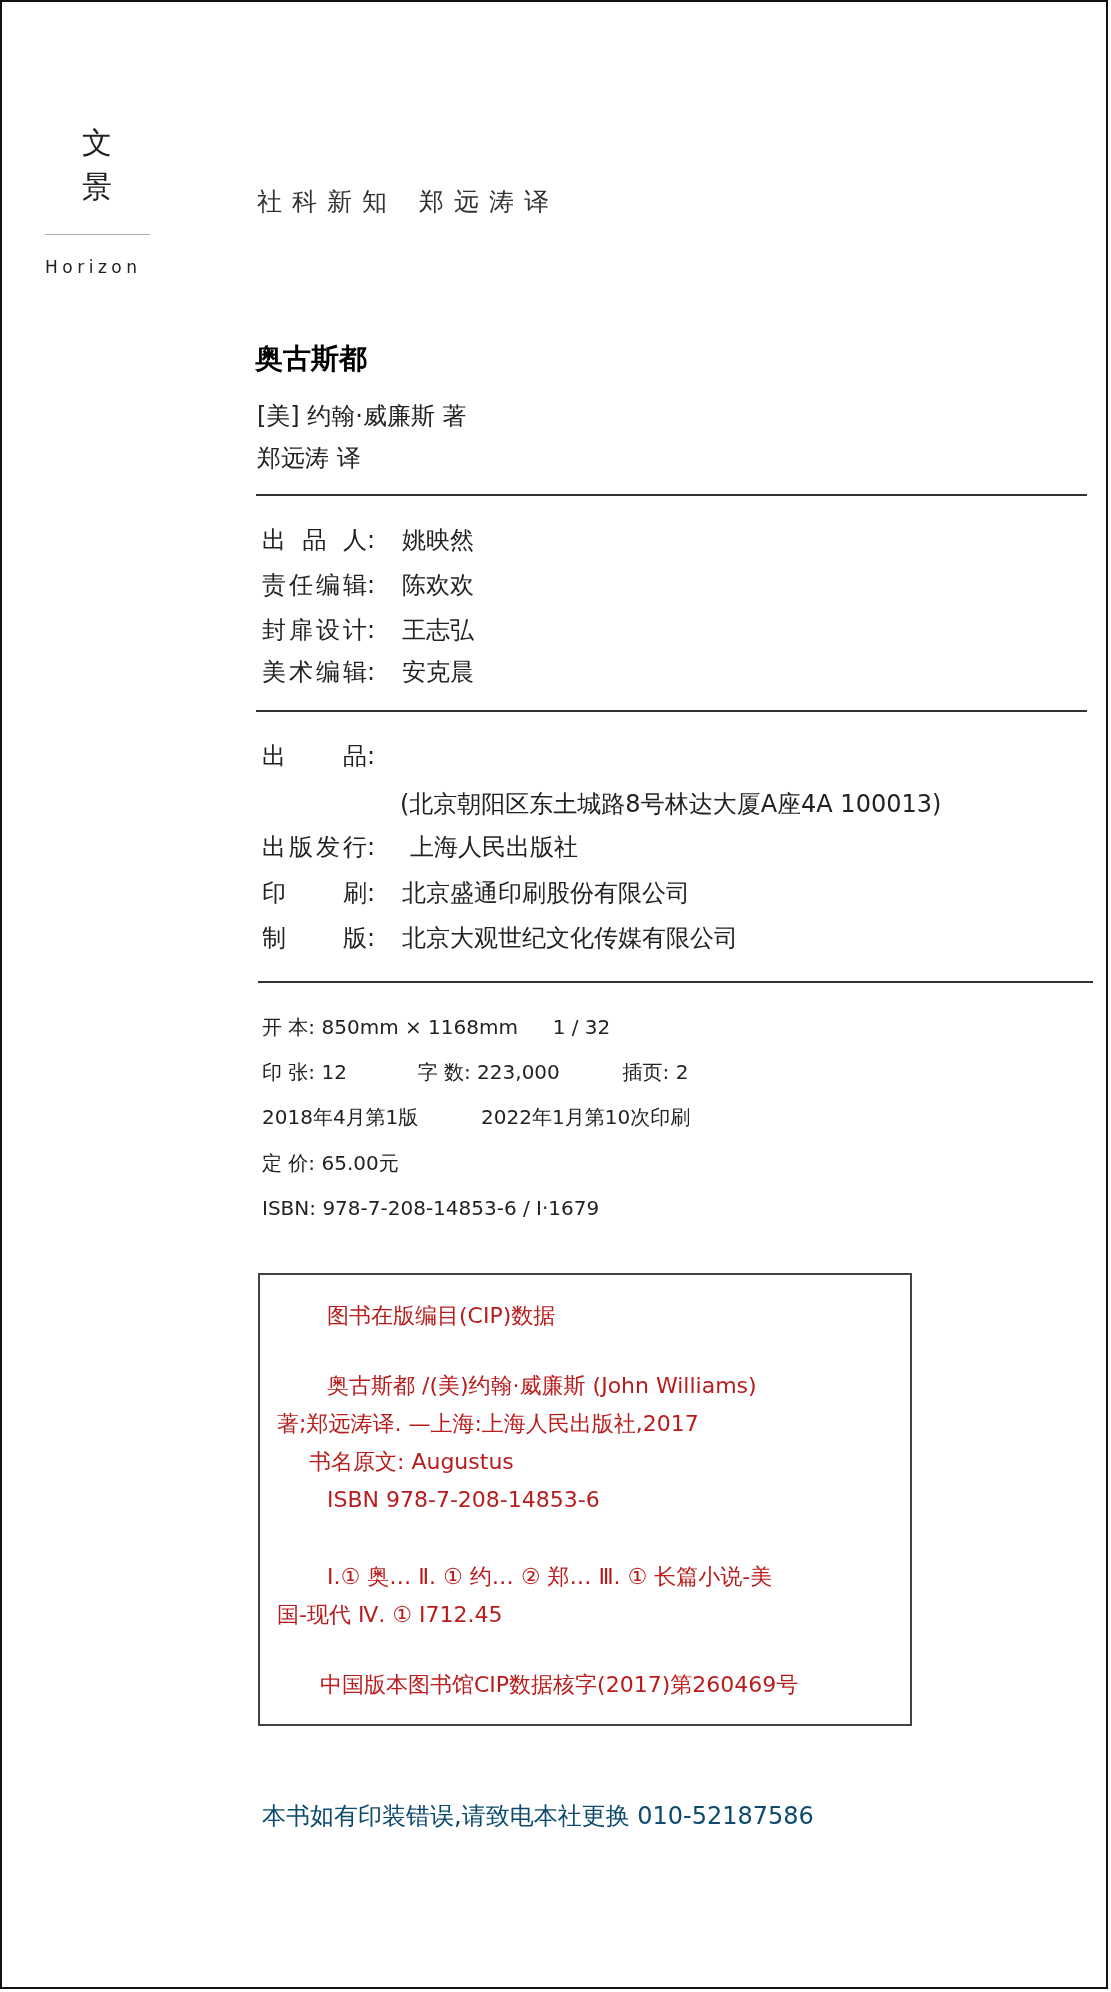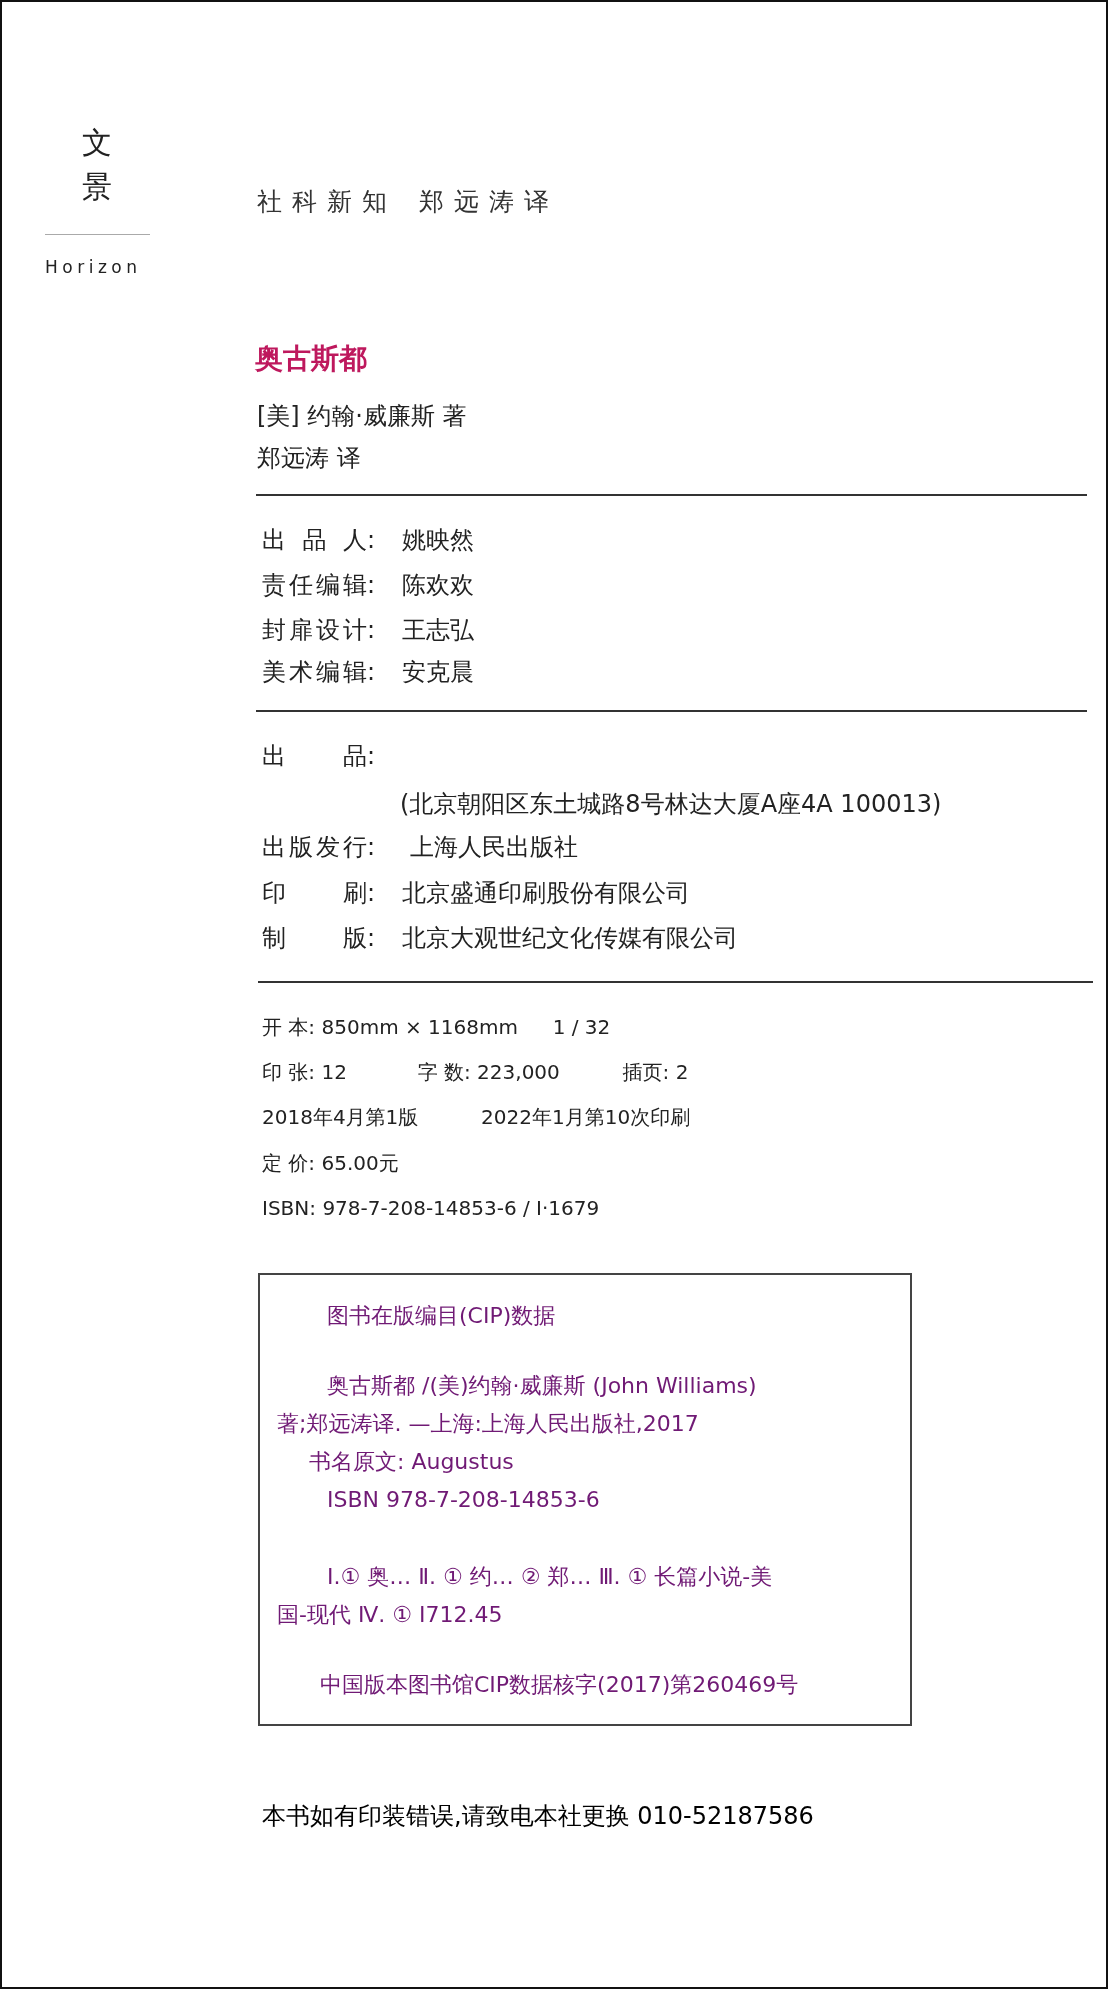--- a/index.html
+++ b/index.html
@@ -17,41 +17,41 @@
   .abs { position: absolute; white-space: nowrap; }
 
   
   .logo-char { font-size: 30px; line-height: 30px; color: #222; }
   .logo-rule { position: absolute; left: 45px; top: 234px; width: 105px; height: 1px; background: #aaa; }
   .logo-horizon { font-size: 17px; letter-spacing: 4.5px; color: #222; }
 
   .slogan { font-size: 25px; letter-spacing: 10px; color: #333; }
   .slogan .gap { display: inline-block; width: 22px; }
 
-  .title { font-size: 28px; font-weight: bold; color: #be185d; }
+  .title { font-size: 28px; font-weight: bold; color: #000000; }
   .meta-line { font-size: 24px; color: #222; }
 
   .hr { position: absolute; height: 2px; background: #333; }
 
   .kv-row { position: absolute; left: 262px; display: flex; font-size: 24px; line-height: 30px; white-space: nowrap; }
   .kv-label { width: 123px; display: flex; justify-content: space-between; }
   .kv-label span { display: inline-block; }
   .kv-colon { width: 17px; }
   .kv-value { }
 
   .spec-line { position: absolute; left: 262px; font-size: 20px; line-height: 30px; white-space: nowrap; }
   .spec-line .sp { display: inline-block; }
 
   .cip-box {
     position: absolute; left: 258px; top: 1273px; width: 654px; height: 453px;
     border: 2px solid #444; box-sizing: border-box;
   }
-  .cip-text { position: absolute; font-size: 22px; line-height: 28px; white-space: nowrap; color: #701a75; }
+  .cip-text { position: absolute; font-size: 22px; line-height: 28px; white-space: nowrap; color: #b91c1c; }
 
-  .footer-note { font-size: 24px; color: #000000; }
+  .footer-note { font-size: 24px; color: #0c4a6e; }
 </style>
 </head>
 <body>
 
 <div class="page-frame"></div>
 
 <div class="abs logo-char" style="left:82px; top:128px;">文</div>
 <div class="abs logo-char" style="left:82px; top:172px;">景</div>
 <div class="logo-rule"></div>
 <div class="abs logo-horizon" style="left:45px; top:257px;">Horizon</div>

